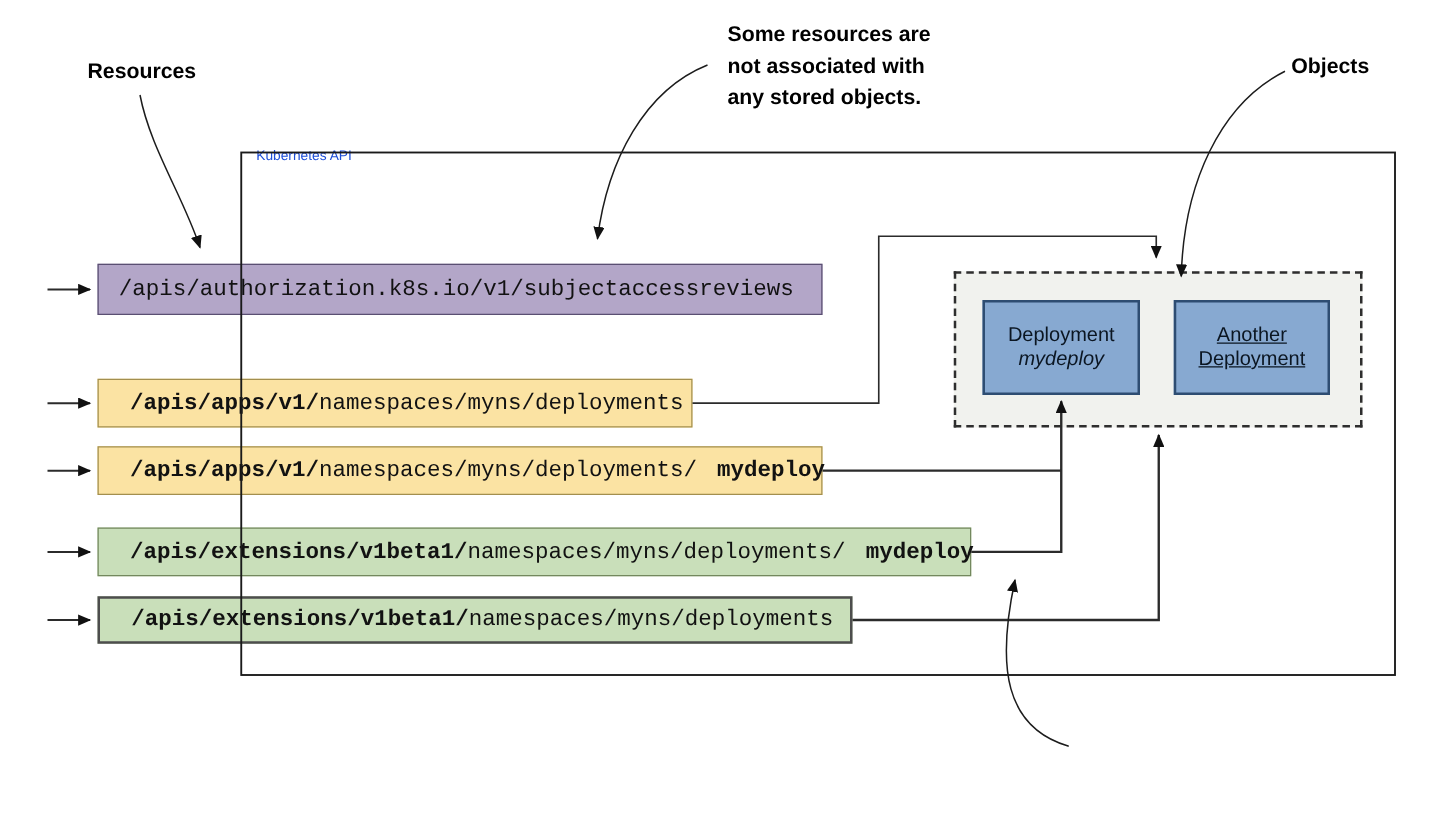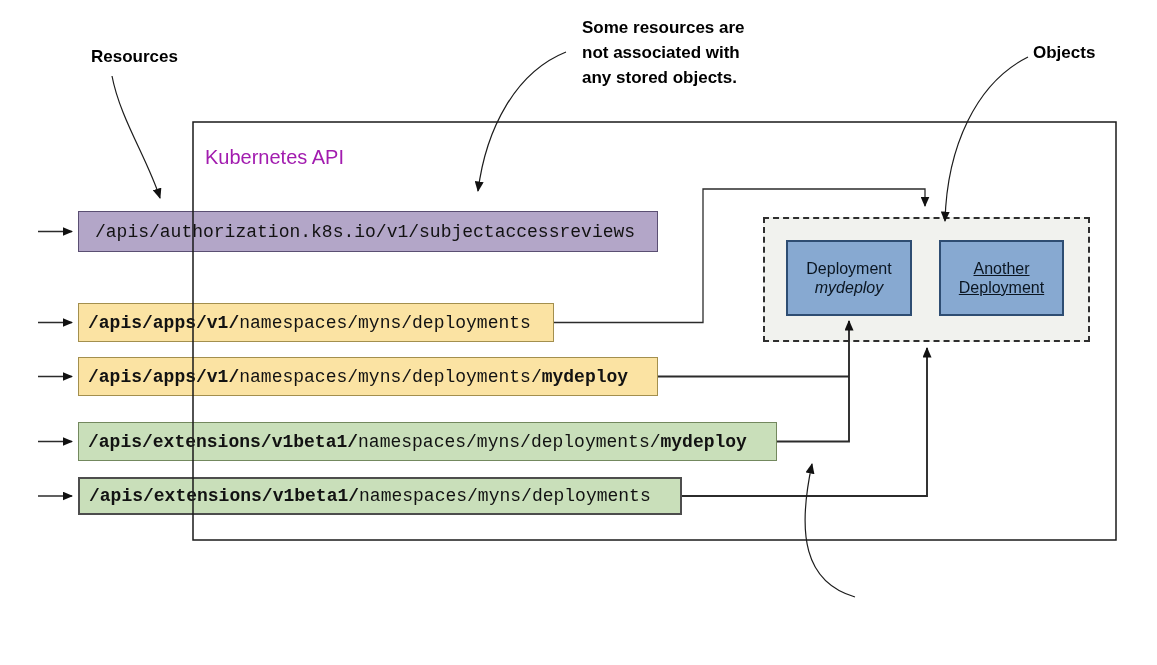--- a/index.html
+++ b/index.html
@@ -6,30 +6,30 @@
   #scene{
     position:relative;width:1157px;height:665px;background:#fff;overflow:hidden;
     font-family:"Liberation Sans",sans-serif;color:#111;
   }
   
   .note{
     position:absolute;font-weight:bold;font-size:17px;line-height:25px;
     white-space:pre-line;color:#000;z-index:4;
   }
   #api-label{
-    position:absolute;left:205px;top:146px;font-size:20px;color:#a21caf;z-index:4;
+    position:absolute;left:205px;top:119px;font-size:11px;color:#1d4ed8;z-index:4;
   }
   
   .bar{
     position:absolute;box-sizing:border-box;z-index:3;
     font-family:"Liberation Mono","DejaVu Sans Mono",monospace;
     font-size:18px;color:#121212;white-space:nowrap;
     display:flex;align-items:center;padding-left:9px;
   }
-  .bar .bold{font-weight:bold;}
+  .bar .bold{font-weight:bold;margin-left:16px;}
   #resource-0{left:78px;top:211px;width:580px;height:41px;background:var(--purple-fill);border:1px solid var(--purple-border);padding-left:16px;}
   #resource-1{left:78px;top:303px;width:476px;height:39px;background:var(--yellow-fill);border:1px solid var(--yellow-border);}
   #resource-2{left:78px;top:357px;width:580px;height:39px;background:var(--yellow-fill);border:1px solid var(--yellow-border);}
   #resource-3{left:78px;top:422px;width:699px;height:39px;background:var(--green-fill);border:1px solid var(--green-border);}
   #resource-4{left:78px;top:477px;width:604px;height:38px;background:var(--green-fill);border:2px solid var(--green2-border);}
   
   #object-area{
     position:absolute;left:763px;top:217px;width:327px;height:125px;box-sizing:border-box;
     background:var(--area-fill);border:2px dashed #2e2e2e;z-index:1;
   }
@@ -49,21 +49,21 @@
   .thick{stroke-width:1.9px;}
   .ptr{stroke-width:1.6px;}
   .curve{fill:none;stroke:#1c1c1c;stroke-width:1.2px;}
   .frame{fill:none;stroke:#1a1a1a;stroke-width:1.5px;}
 </style>
 </head>
 <body>
 
 <div id="scene">
 
-  <div class="note" style="left:70px;top:44px;margin-left:21px;">Resources</div>
+  <div class="note" style="left:70px;top:44px;">Resources</div>
   <div class="note" style="left:570px;top:15px;margin-left:12px;">Some resources are
 not associated with
 any stored objects.</div>
   <div class="note" style="left:1033px;top:40px;">Objects</div>
 
   <div id="api-label">Kubernetes API</div>
 
   <div id="object-area"></div>
 
   <div class="obj" id="object-0">

